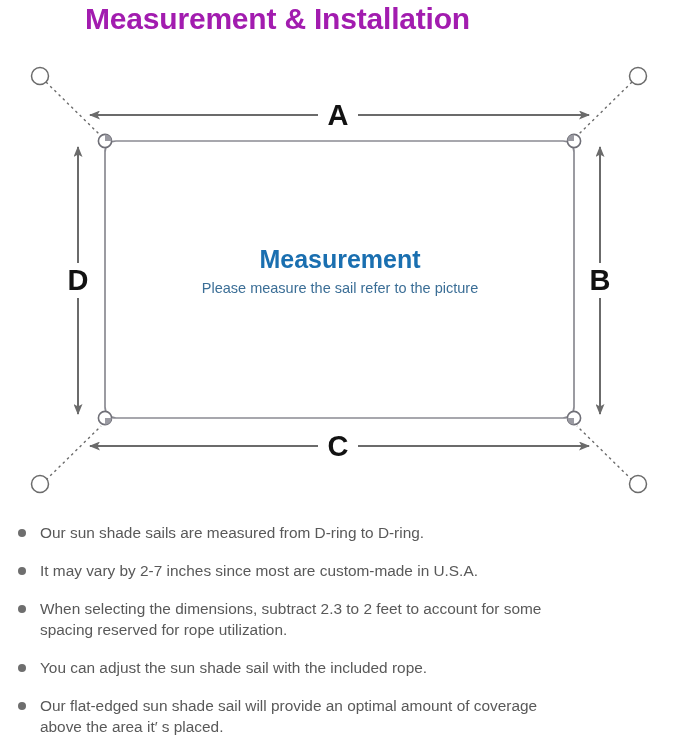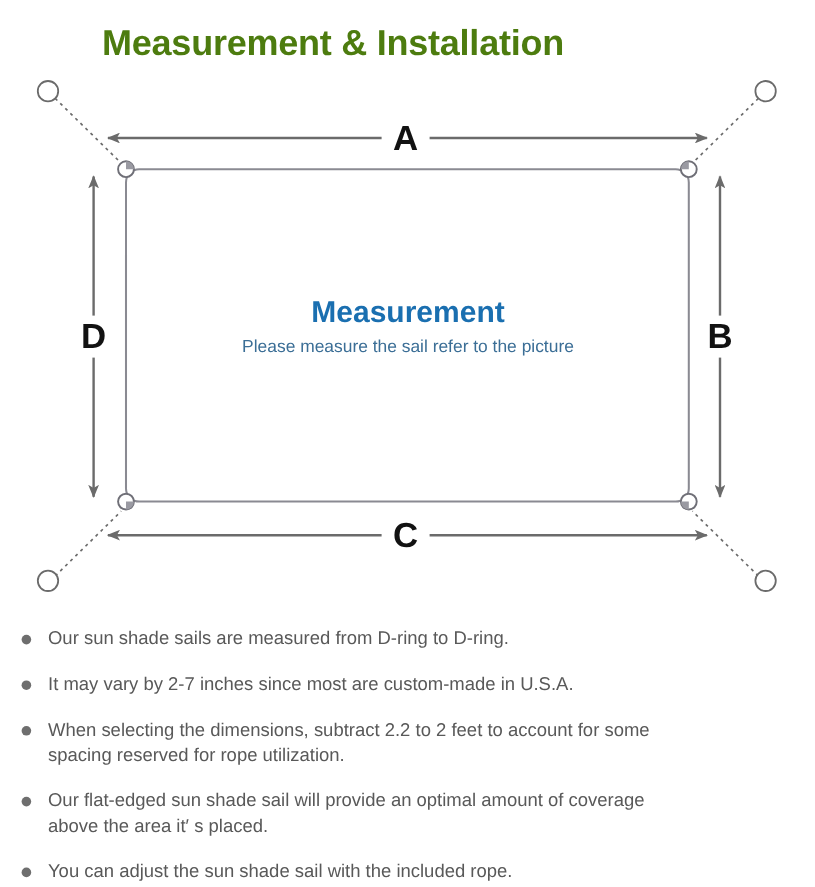--- a/index.html
+++ b/index.html
@@ -14,26 +14,26 @@
     position: relative;
     font-family: "Liberation Sans", "DejaVu Sans", sans-serif;
     overflow: hidden;
     -webkit-font-smoothing: antialiased;
   }
 
   
   .page-title {
     position: absolute;
     left: 0;
-    top: 20px;
+    top: 2px;
     width: 555px;
     text-align: center;
     font-size: 30px;
     font-weight: bold;
-    color: #4d7c0f;
+    color: #a21caf;
     letter-spacing: -0.2px;
     line-height: 34px;
   }
 
   
   .diagram {
     position: absolute;
     left: 0;
     top: 48px;
     width: 679px;
@@ -173,23 +173,23 @@
   <div class="note-item">
     <span class="note-bullet"></span>
     <span class="note-text">Our sun shade sails are measured from D-ring to D-ring.</span>
   </div>
   <div class="note-item">
     <span class="note-bullet"></span>
     <span class="note-text">It may vary by 2-7 inches since most are custom-made in U.S.A.</span>
   </div>
   <div class="note-item">
     <span class="note-bullet"></span>
-    <span class="note-text">When selecting the dimensions, subtract 2.2 to 2 feet to account for some spacing reserved for rope utilization.</span>
+    <span class="note-text">When selecting the dimensions, subtract 2.3 to 2 feet to account for some spacing reserved for rope utilization.</span>
+  </div>
+  <div class="note-item">
+    <span class="note-bullet"></span>
+    <span class="note-text">You can adjust the sun shade sail with the included rope.</span>
   </div>
   <div class="note-item">
     <span class="note-bullet"></span>
     <span class="note-text">Our flat-edged sun shade sail will provide an optimal amount of coverage above the area it′ s placed.</span>
   </div>
-  <div class="note-item">
-    <span class="note-bullet"></span>
-    <span class="note-text">You can adjust the sun shade sail with the included rope.</span>
-  </div>
 </div>
 
 </body></html>

